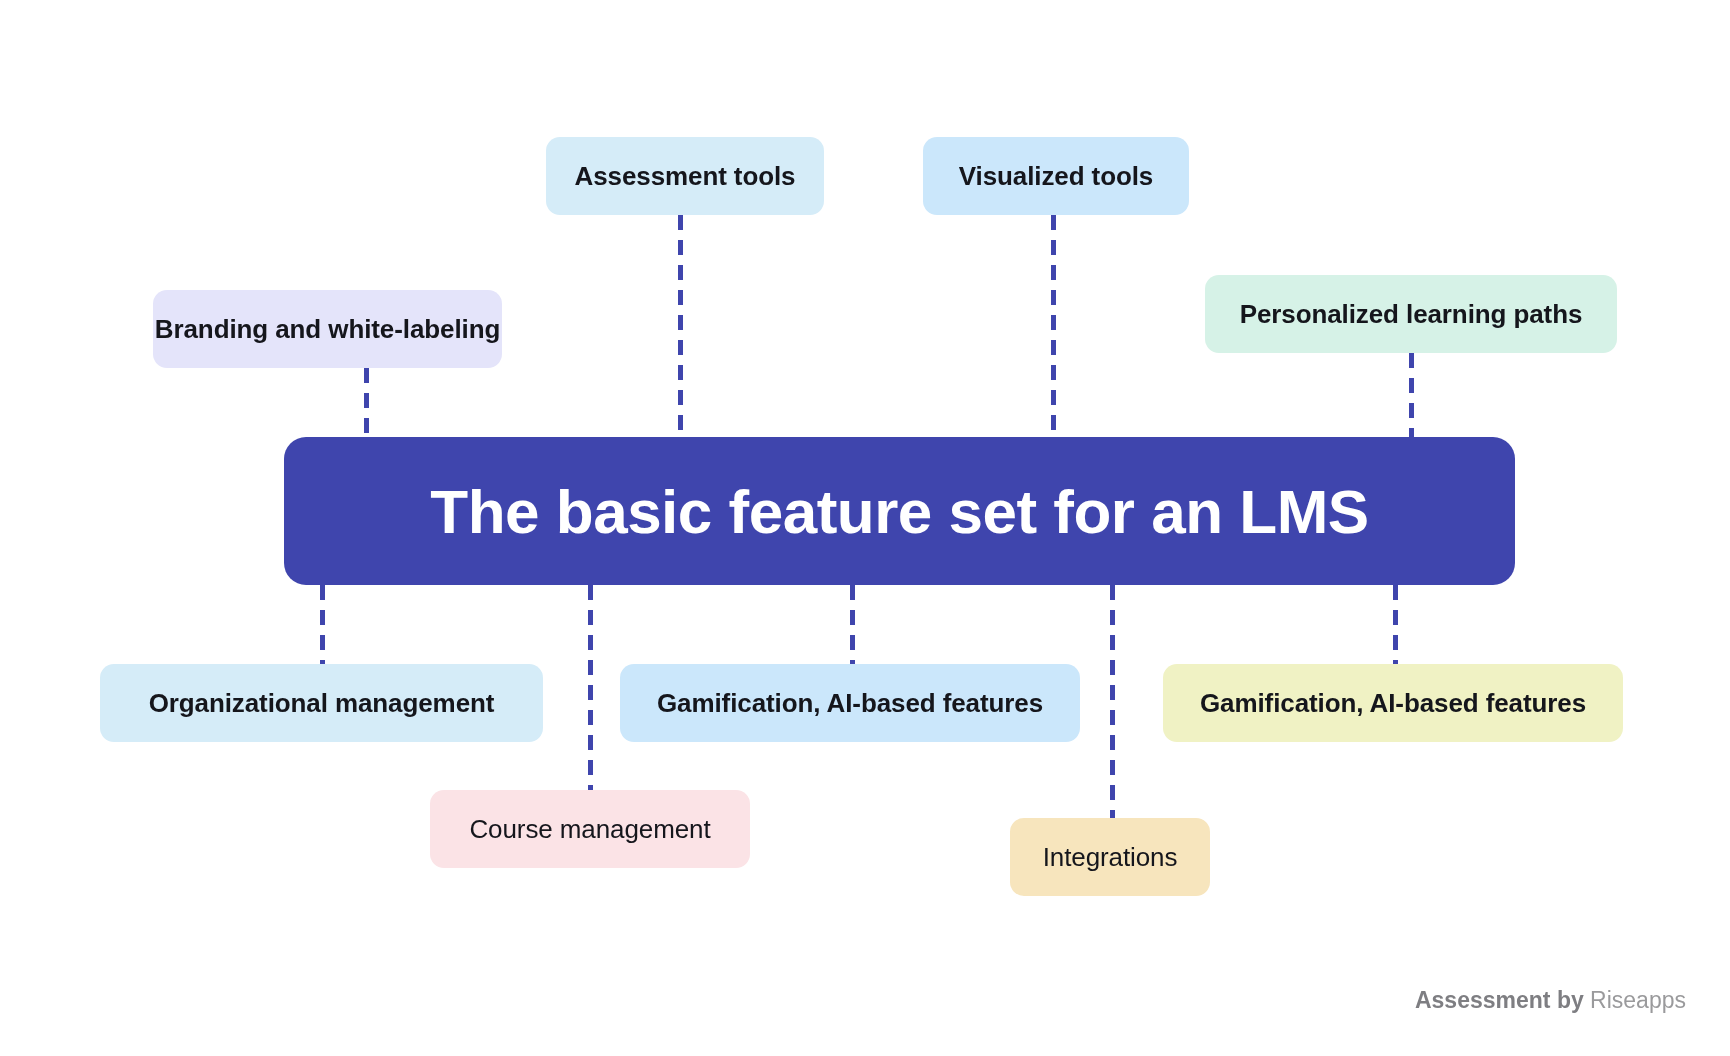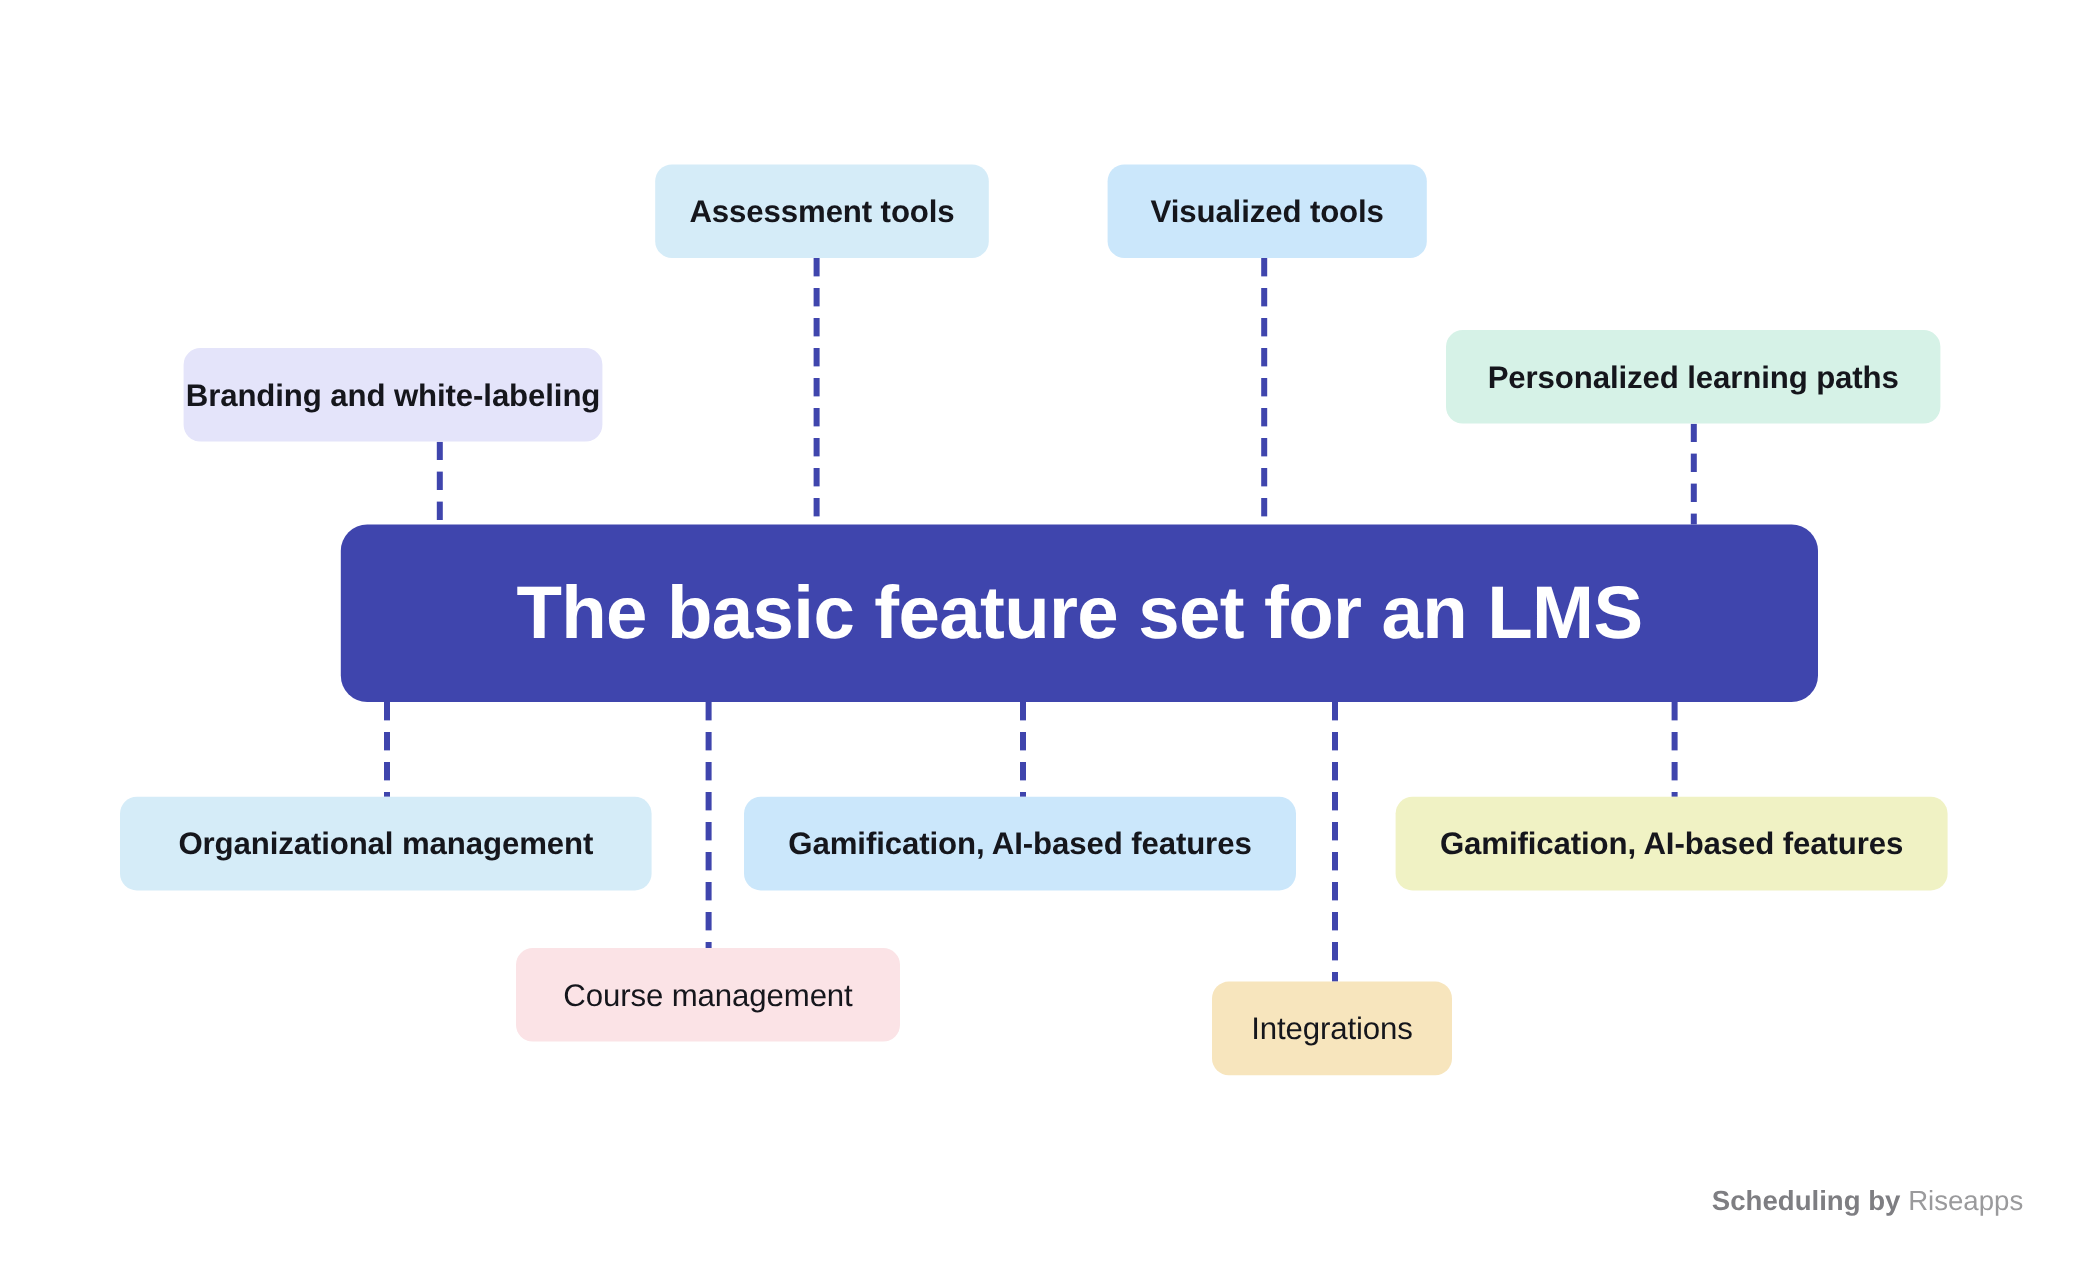--- a/index.html
+++ b/index.html
@@ -132,17 +132,17 @@
       <div class="node light" style="left: 1010px; top: 818px; width: 200px; height: 78px; background: rgb(247, 229, 189); color: rgb(21, 22, 28);">
         <span>Integrations</span>
       </div>
     </div>
 
   <div class="center-bar">
     <span class="center-bar-title">The basic feature set for an LMS</span>
   </div>
 
   <div class="footer">
-    <span class="strong">Scheduling by</span>
+    <span class="strong">Assessment by</span>
     <span>Riseapps</span>
   </div>
 
 </div>
 
 </body></html>

